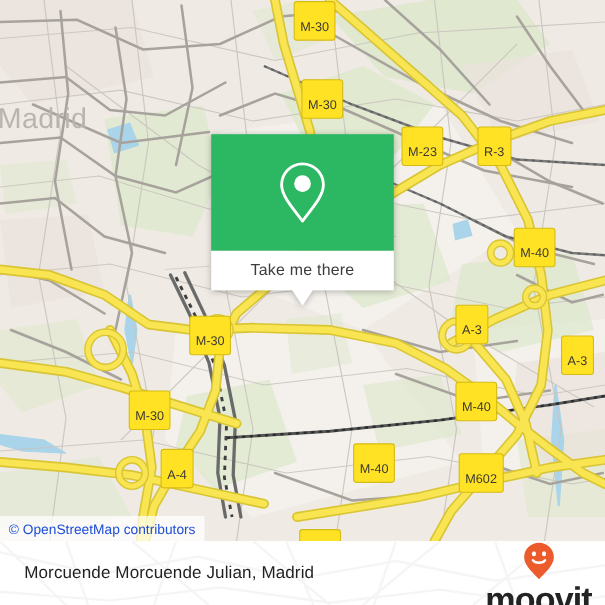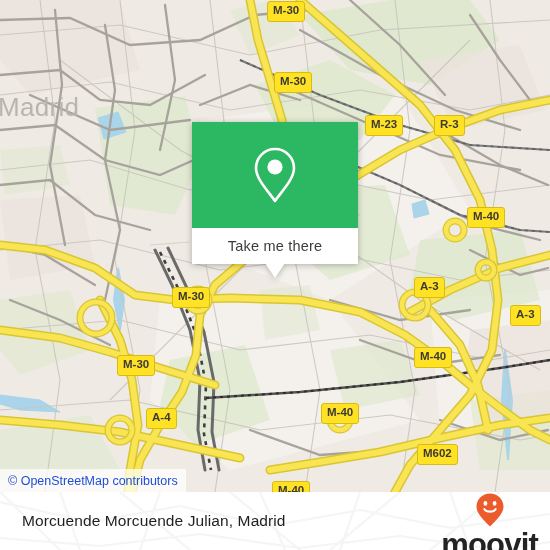--- a/index.html
+++ b/index.html
@@ -46,23 +46,23 @@
   }
 
   
   .shield {
     position: absolute;
     background: #ffe224;
     border: 1.5px solid #d6bb14;
     border-radius: 3px;
     color: #3d3a33;
     font-size: 11.5px;
-    font-weight: bold;
+    font-weight: normal;
     line-height: 1;
-    padding: 3px 5px 4px 5px;
+    padding: 18px 5px 4px 5px;
     white-space: nowrap;
     text-align: center;
     box-sizing: border-box;
   }
 
   
   #callout {
     position: absolute;
     left: 192px;
     top: 122px;
@@ -349,21 +349,21 @@
         <div class="shield" style="left: 274px; top: 72px;">M-30</div>
         <div class="shield" style="left: 365px; top: 115px;">M-23</div>
         <div class="shield" style="left: 434px; top: 115px;">R-3</div>
         <div class="shield" style="left: 467px; top: 207px;">M-40</div>
         <div class="shield" style="left: 414px; top: 277px;">A-3</div>
         <div class="shield" style="left: 510px; top: 305px;">A-3</div>
         <div class="shield" style="left: 172px; top: 287px;">M-30</div>
         <div class="shield" style="left: 117px; top: 355px;">M-30</div>
         <div class="shield" style="left: 414px; top: 347px;">M-40</div>
         <div class="shield" style="left: 321px; top: 403px;">M-40</div>
-        <div class="shield" style="left: 417px; top: 444px;">M602</div>
+        <div class="shield" style="left: 417px; top: 412px;">M602</div>
         <div class="shield" style="left: 146px; top: 408px;">A-4</div>
         <div class="shield" style="left: 272px; top: 481px;">M-40</div>
       </div>
 
     <div id="attribution">© OpenStreetMap contributors</div>
 
     <div id="callout">
       <div id="callout-green"></div>
       <div id="callout-pin">
         <svg width="44" height="58" viewBox="0 0 44 58" aria-hidden="true">

